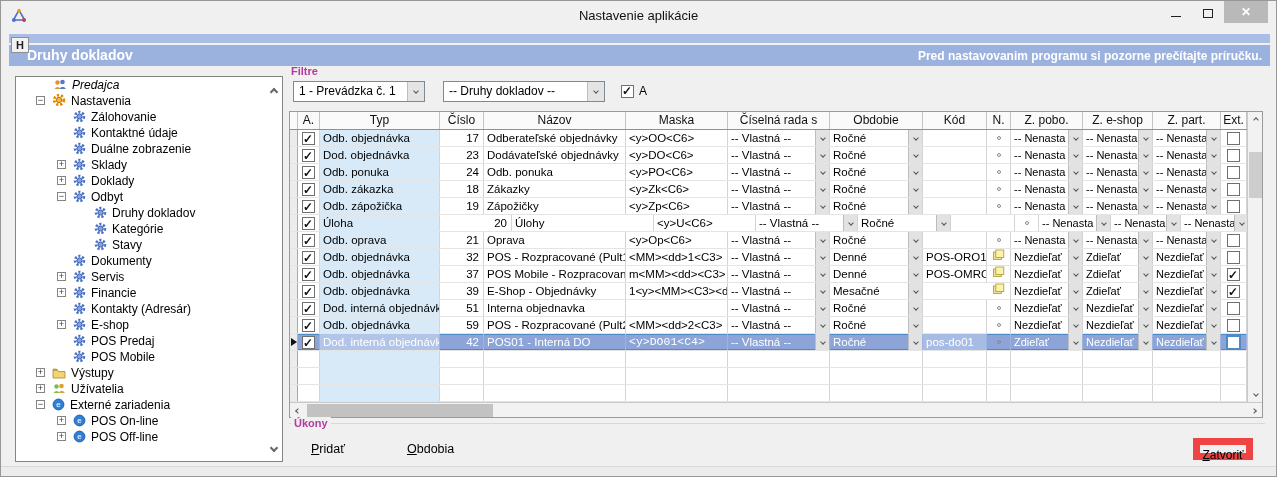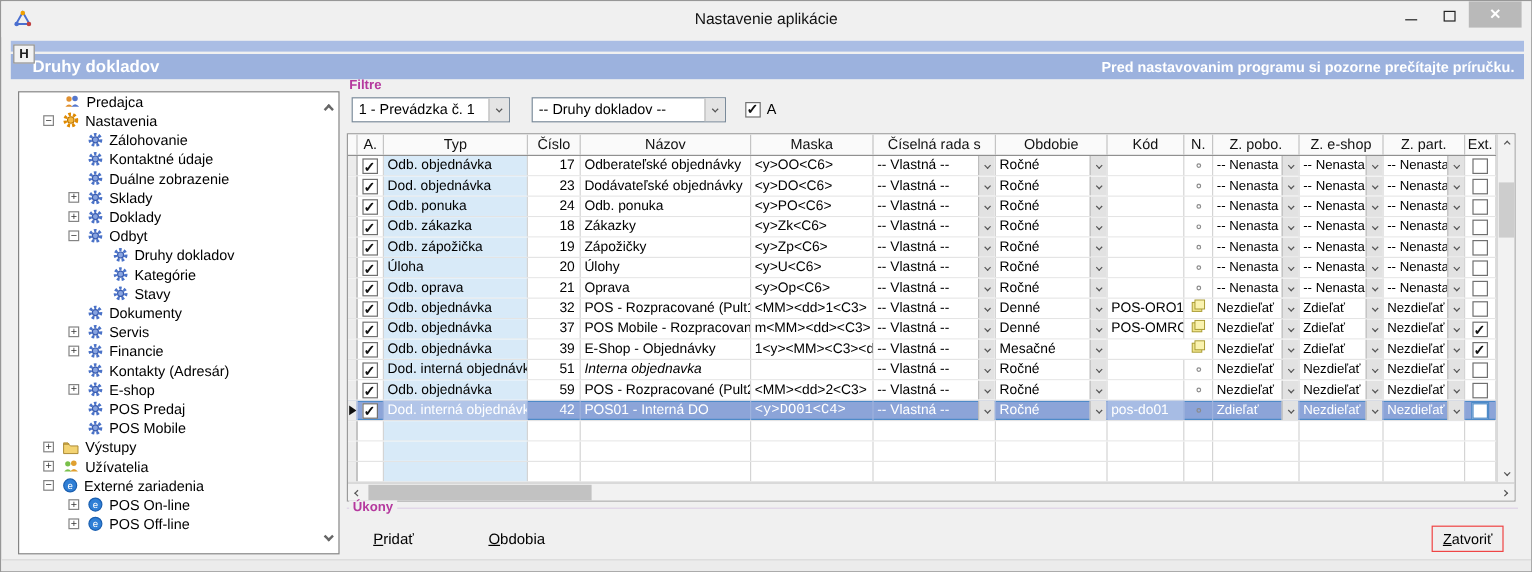--- a/index.html
+++ b/index.html
@@ -87,21 +87,21 @@
   .hscroll .arr{position:absolute;top:0;width:16px;height:15px;display:flex;align-items:center;justify-content:center;}
   .hscroll .arr.l{left:0;} .hscroll .arr.r{right:0;}
   .hscroll .thumb{position:absolute;left:17px;top:1px;width:186px;height:13px;background:#c2c2c2;}
 
   
   .actions{position:absolute;left:0;top:360px;width:976px;height:44px;border-top:1px solid #ded2e6;}
   .actions-label{position:absolute;left:2px;top:-7px;background:#f0f0f0;padding:0 3px;}
   .link{position:absolute;top:18px;font-size:12.5px;color:#000;cursor:default;}
   .link.add{left:22px;}
   .link.periods{left:118px;}
-  .close-btn{position:absolute;right:12px;top:14px;width:60px;height:22px;background:#efefef;border:1px solid #ef4444;
+  .close-btn{position:absolute;right:12px;top:14px;width:60px;height:22px;background:#efefef;border:7px solid #ef4444;
              font-family:"Liberation Sans",sans-serif;font-size:12px;color:#000;text-align:center;line-height:20px;}
 
   .statusbar{position:absolute;left:0;bottom:0;width:100%;height:10px;background:#ececec;border-top:1px solid #d9d9d9;}
 </style>
 </head>
 <body>
 
 <div class="window">
 
   <div class="titlebar">
@@ -129,21 +129,21 @@
 
   <div class="strip"></div>
   <div class="htab">H</div>
   <div class="band">
     <span class="ptitle">Druhy dokladov</span>
     <span class="hint">Pred nastavovanim programu si pozorne prečítajte príručku.</span>
   </div>
 
   <div class="tree-panel">
     <div id="tree">
-        <div class="tree-row" style="padding-left: 37px;"><span class="ticon"><svg width="14" height="13" viewBox="0 0 14 13">
+        <div class="tree-row" style="padding-left: 37px; font-style: italic;"><span class="ticon"><svg width="14" height="13" viewBox="0 0 14 13">
               <circle cx="4.5" cy="4.5" r="2.2" fill="#e09030"></circle>
               <path d="M1.5 11 q3 -4 6 0 z" fill="#e09030"></path>
               <circle cx="9.5" cy="4" r="2.3" fill="#5577cc"></circle>
               <path d="M6.5 11 q3 -4.4 6.5 0 z" fill="#5577cc"></path>
             </svg></span><span>Predajca</span></div>
         <div class="tree-row" style="padding-left: 36px;"><span class="expander" style="left: 20px;">−</span><span class="ticon"><svg width="14" height="14" viewBox="0 0 14 14">
               <circle cx="7" cy="7" r="4.8" fill="none" stroke="#e08a00" stroke-width="2.8" stroke-dasharray="2.2 1.8"></circle>
               <circle cx="7" cy="7" r="2.7" fill="#f5b942" stroke="#c07800" stroke-width="1"></circle>
             </svg></span><span>Nastavenia</span></div>
         <div class="tree-row" style="padding-left: 57px;"><span class="ticon"><svg width="13" height="13" viewBox="0 0 13 13">
@@ -510,21 +510,21 @@
               <div class="cell center" style="flex-basis: 26px;">
                 <span class="cb"></span>
               </div>
             </div>
             <div class="trow">
               <div class="cell sel-cell" style="flex-basis: 8px;"></div>
               <div class="cell center" style="flex-basis: 22px;">
                 <span class="cb checked"></span>
               </div>
               <div class="cell typ-cell" style="flex-basis: 120px;">Úloha</div>
-              <div class="cell num" style="flex-basis: 44px;">20</div>
+              <div class="cell num" style="flex-basis: 44px; margin-left: 28px;">20</div>
               <div class="cell" style="flex-basis: 142px;">Úlohy</div>
               <div class="cell" style="flex-basis: 102px;">&lt;y&gt;U&lt;C6&gt;</div>
               <div class="cell dd-cell" style="flex-basis: 102px;">
                 <span class="txt">-- Vlastná --</span>
                 <span class="dd">
                   <span class="chev down small"></span>
                 </span>
               </div>
               <div class="cell dd-cell" style="flex-basis: 93px;">
                 <span class="txt">Ročné</span>
@@ -755,21 +755,21 @@
                 <span class="cb checked"></span>
               </div>
             </div>
             <div class="trow">
               <div class="cell sel-cell" style="flex-basis: 8px;"></div>
               <div class="cell center" style="flex-basis: 22px;">
                 <span class="cb checked"></span>
               </div>
               <div class="cell typ-cell" style="flex-basis: 120px;">Dod. interná objednávka</div>
               <div class="cell num" style="flex-basis: 44px;">51</div>
-              <div class="cell" style="flex-basis: 142px; font-style: italic;">Interna objednavka</div>
+              <div class="cell" style="flex-basis: 142px;">Interna objednavka</div>
               <div class="cell" style="flex-basis: 102px;"></div>
               <div class="cell dd-cell" style="flex-basis: 102px;">
                 <span class="txt">-- Vlastná --</span>
                 <span class="dd">
                   <span class="chev down small"></span>
                 </span>
               </div>
               <div class="cell dd-cell" style="flex-basis: 93px;">
                 <span class="txt">Ročné</span>
                 <span class="dd">

